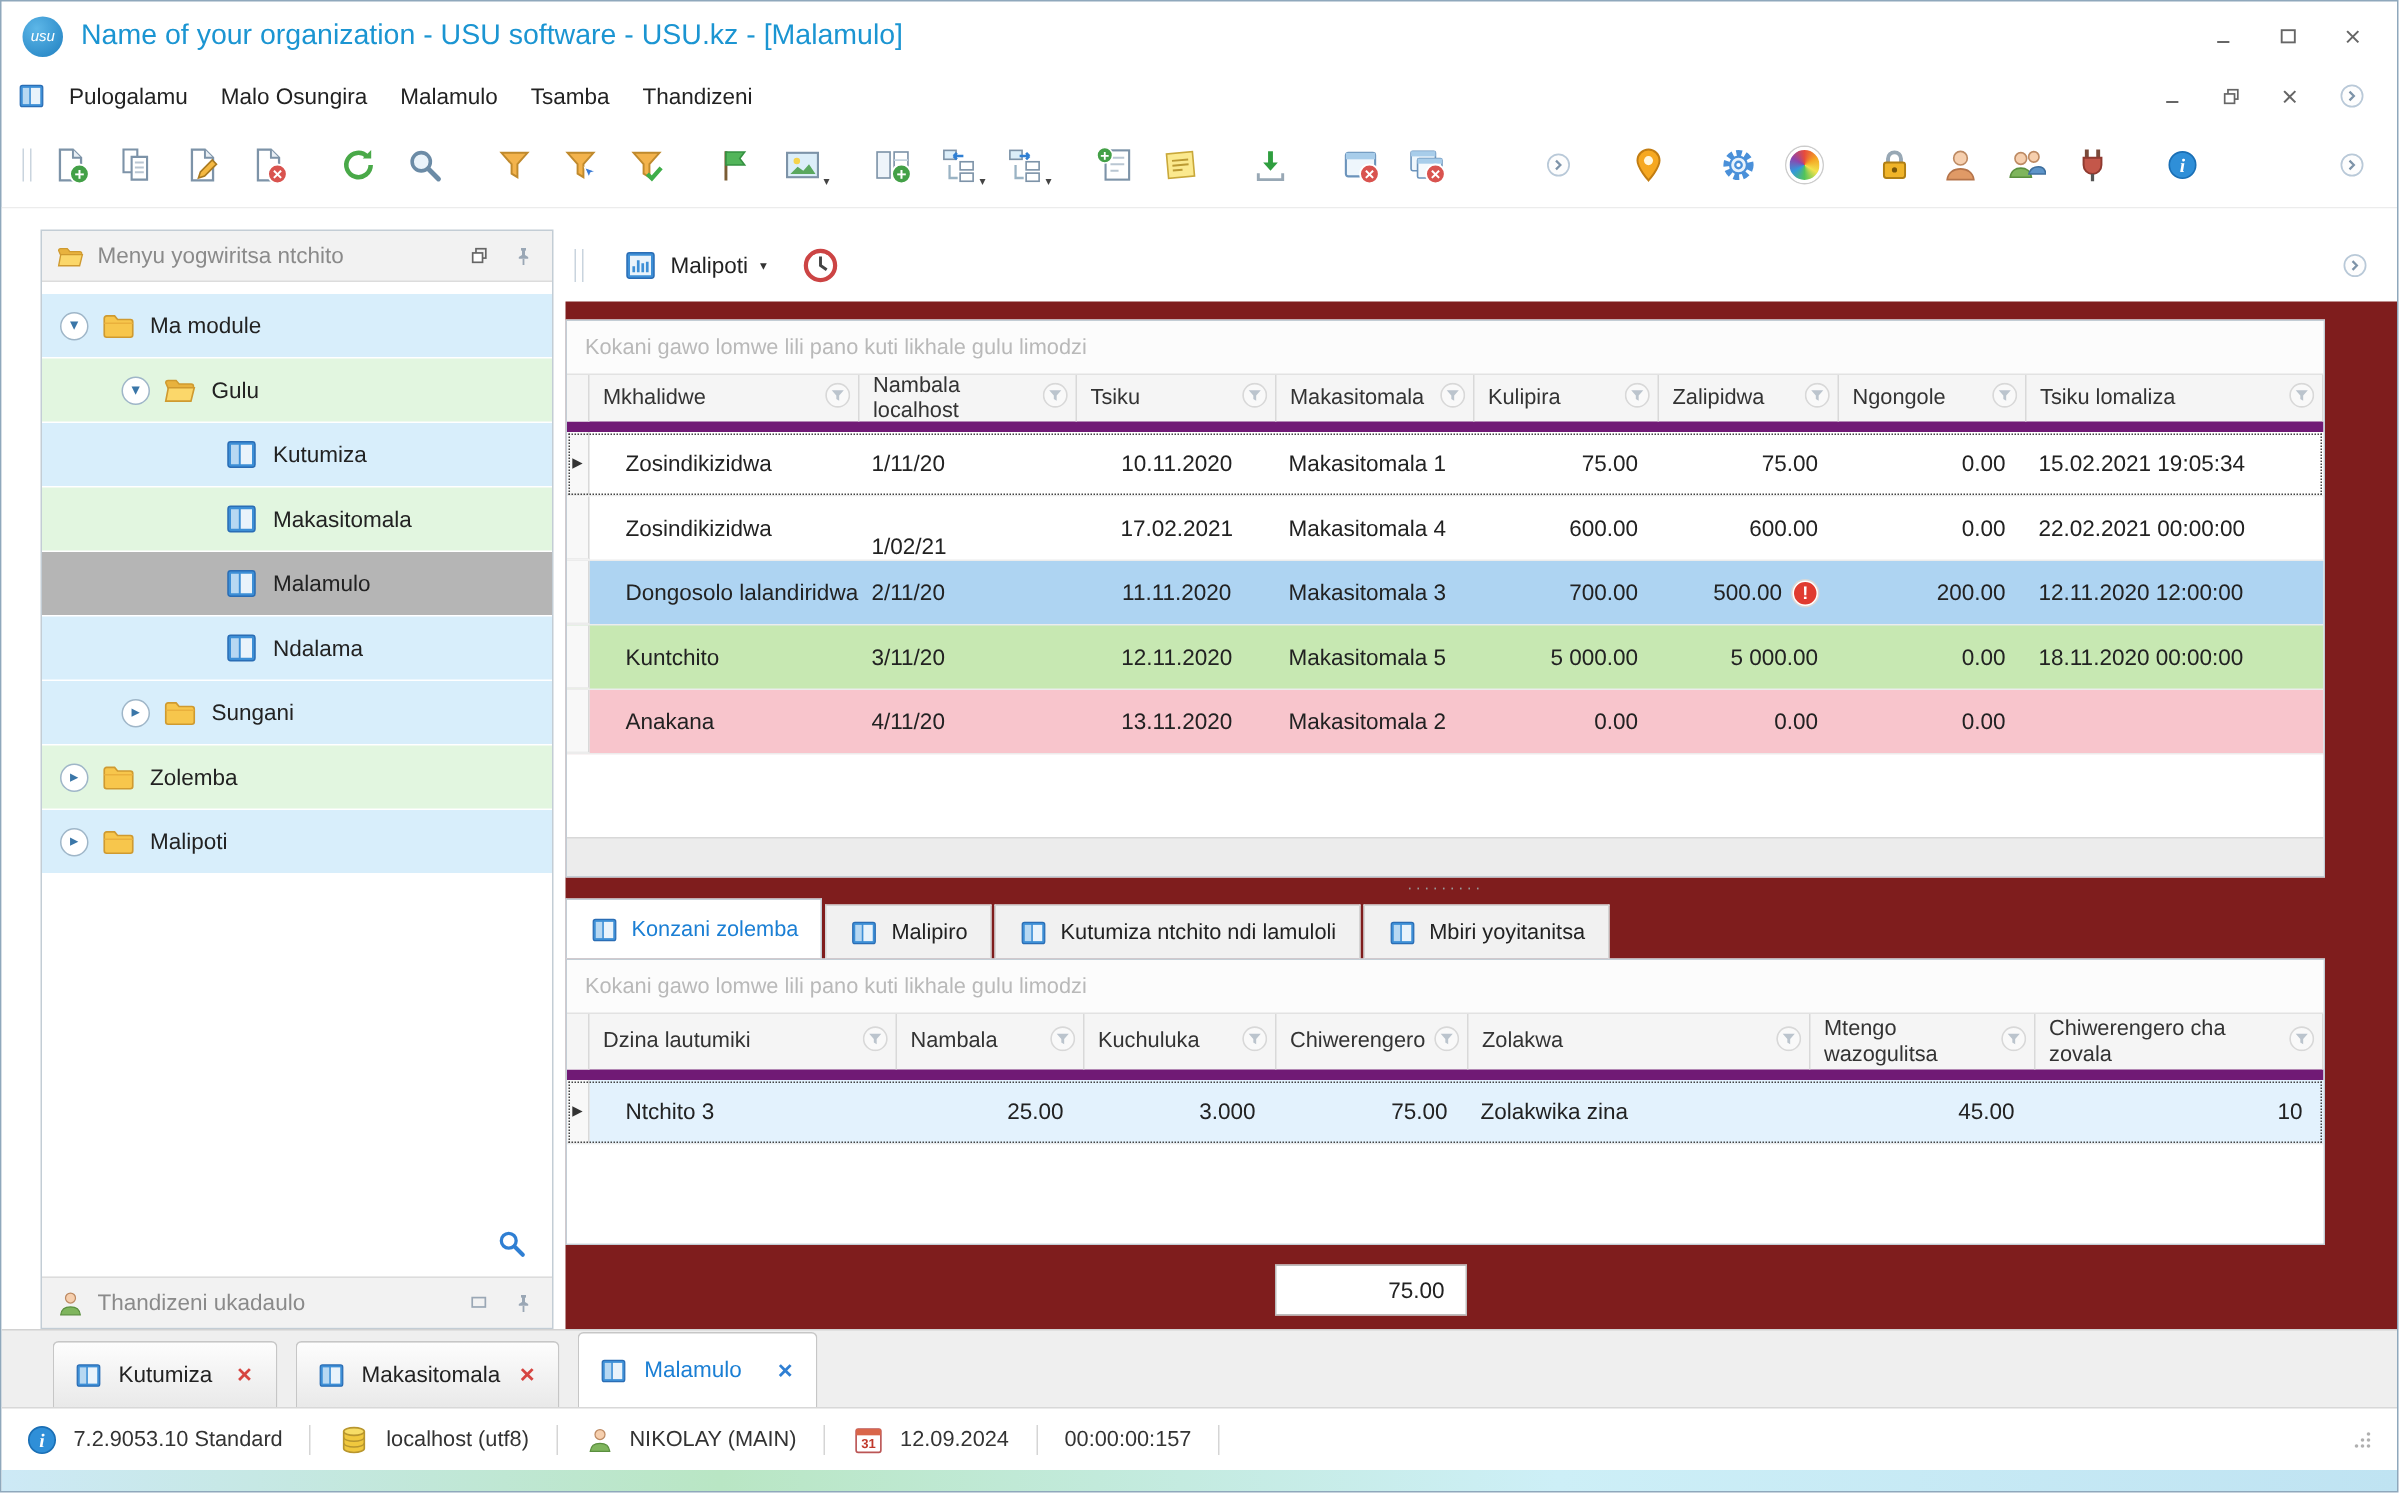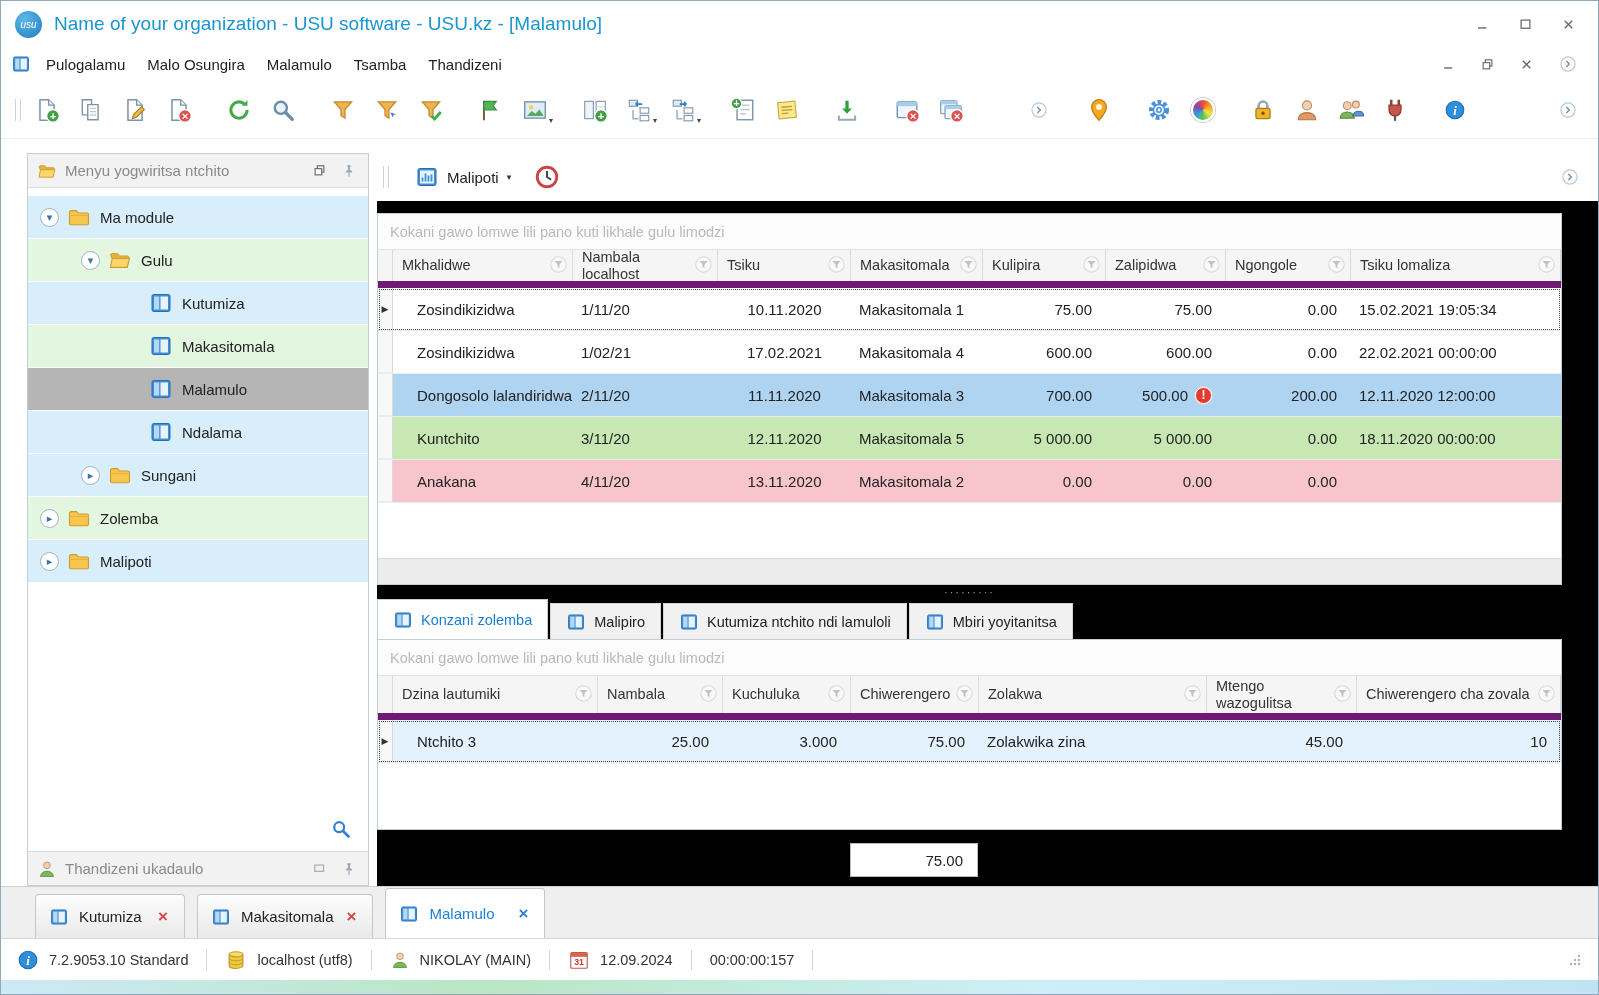--- a/index.html
+++ b/index.html
@@ -53,21 +53,21 @@
 .tree-label{margin-left:9px;white-space:nowrap}
 .sb-search{height:44px;display:flex;align-items:center;justify-content:flex-end;padding:0 16px;flex:0 0 auto}
 
 
 .content{flex:1;display:flex;flex-direction:column;min-width:0;padding-left:8px}
 .subtoolbar{height:48px;display:flex;align-items:center;gap:8px;padding:0 8px 0 4px;background:#fff;flex:0 0 auto}
 .report-btn{display:flex;align-items:center;gap:8px;padding:6px 10px;border-radius:3px}
 .caret{font-size:9px;color:#333}
 .subtoolbar .chevend{margin-right:10px}
 
-.gridzone{flex:1;display:flex;flex-direction:column;min-height:0;background:#000000;padding:12px 36px 8px 0}
+.gridzone{flex:1;display:flex;flex-direction:column;min-height:0;background:#7f1d1d;padding:12px 48px 8px 0}
 .grid-frame{border:1px solid #c3cdd5;background:#fff;display:flex;flex-direction:column;overflow:hidden}
 .grid1{height:372px;flex:0 0 372px}
 .grid2{flex:1;min-height:0}
 .group-hint{height:36px;display:flex;align-items:center;padding:0 12px;color:#b9b9b9;background:#fcfcfc;border-bottom:1px solid #e2e2e2;font-size:14.5px;flex:0 0 auto}
 .thead{display:flex;background:#f5f5f5;border-bottom:7px solid #701a75;height:38px;flex:0 0 auto}
 .thead.tall{height:44px}
 .th{display:flex;align-items:center;justify-content:space-between;padding:0 5px 0 9px;border-right:1px solid #d9d9d9;color:#333;font-size:14.5px;overflow:hidden}
 .th-label{overflow-wrap:anywhere;line-height:1.12}
 .funnel{flex:0 0 auto;margin-left:3px;opacity:.9}
 .marker-col{width:15px;flex:0 0 15px;border-right:1px solid #d9d9d9;background:#f5f5f5;display:flex;align-items:center;justify-content:center;font-size:9px;color:#333}
@@ -724,21 +724,21 @@
             </div>
             <div class="td a-left" style="flex: 1 1 0px;">
               <span>15.02.2021 19:05:34</span>
             </div>
           </div>
           <div class="trow t-white">
             <div class="marker-col"></div>
             <div class="td a-left" style="flex: 0 0 180px;">
               <span>Zosindikizidwa</span>
             </div>
-            <div class="td a-left" style="flex: 0 0 145px;">
+            <div class="td a-left" style="flex: 0 0 145px; align-items: flex-end;">
               <span>1/02/21</span>
             </div>
             <div class="td a-center" style="flex: 0 0 133px;">
               <span>17.02.2021</span>
             </div>
             <div class="td a-left" style="flex: 0 0 132px;">
               <span>Makasitomala 4</span>
             </div>
             <div class="td a-right" style="flex: 0 0 123px;">
               <span>600.00</span>

